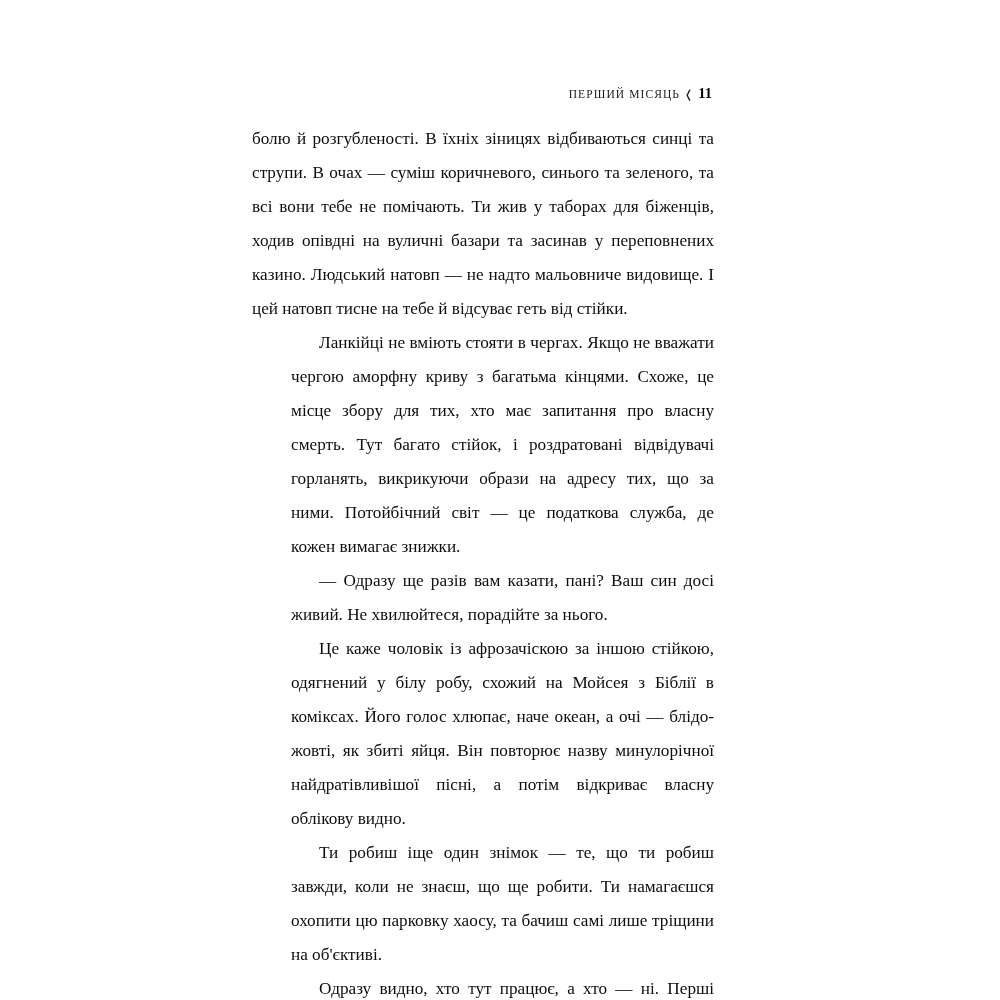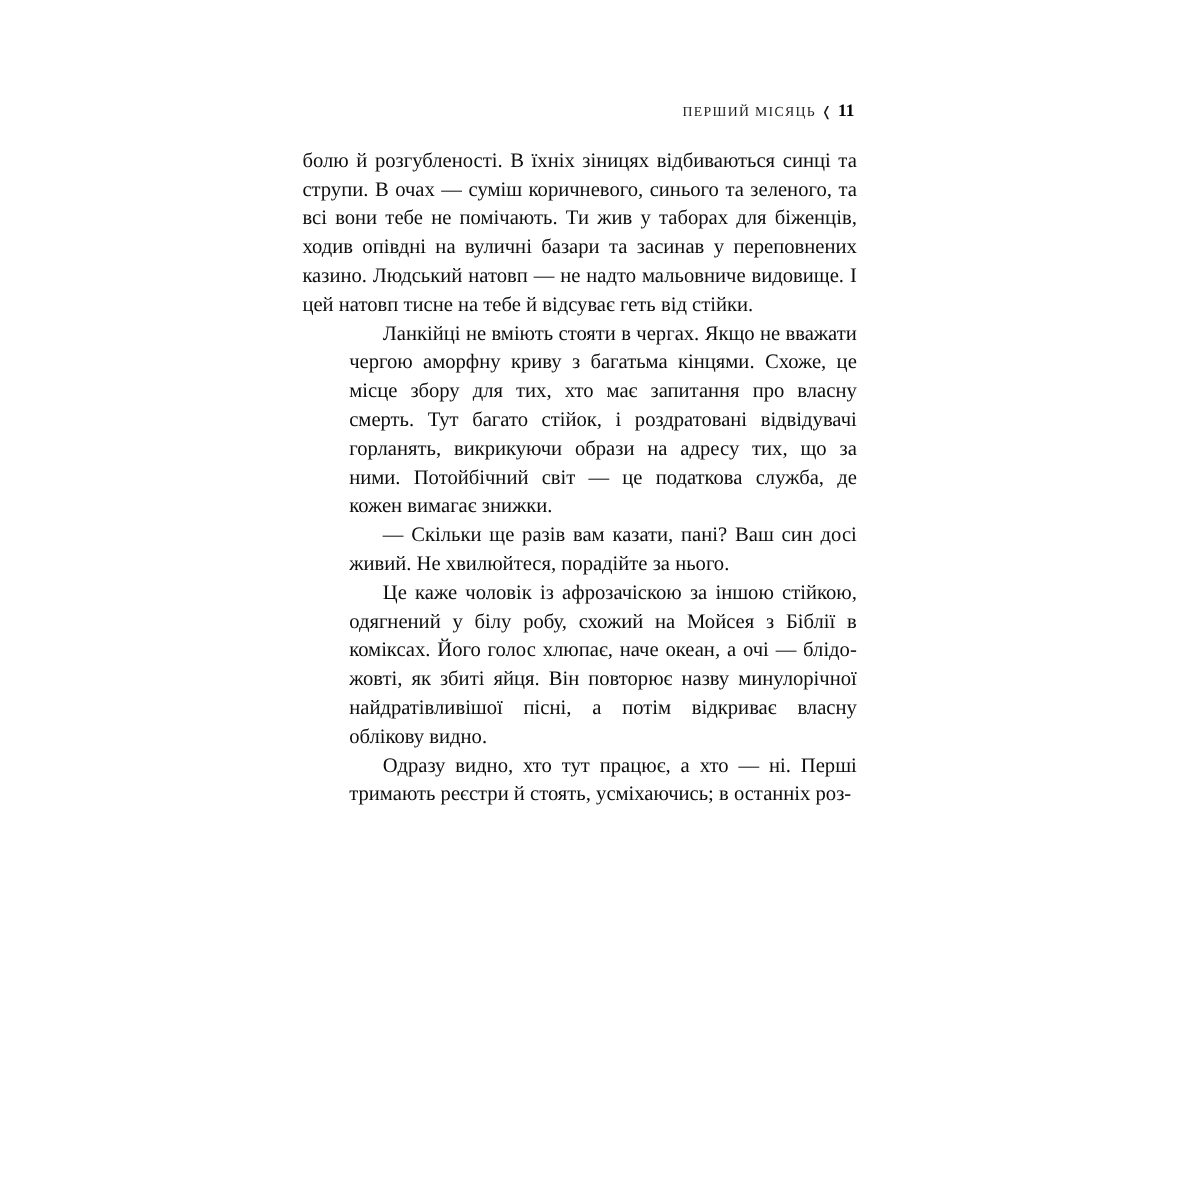--- a/index.html
+++ b/index.html
@@ -56,21 +56,21 @@
   .text-block {
     position: absolute;
     top: 122px;
     left: 252px;
     width: 462px;
   }
 
   .text-block p {
     margin: 0;
     font-size: 17.2px;
-    line-height: 24px;
+    line-height: 34px;
     text-align: justify;
     text-justify: inter-word;
     color: #0d0d0d;
     hyphens: manual;
     -webkit-hyphens: manual;
   }
   .text-block p.indent {
     text-indent: 28px;
     margin-left: 39px;
   }
@@ -83,18 +83,19 @@
 
 <div class="page">
 
   <div class="running-head">
     <span class="chapter-name">ПЕРШИЙ МІСЯЦЬ</span><span class="ornament">❬</span><span class="folio">11</span>
   </div>
 
   <div class="text-block">
     <p class="noindent">болю й розгубленості. В їхніх зіницях відбиваються синці та струпи. В очах — суміш коричневого, синього та зеленого, та всі вони тебе не помічають. Ти жив у таборах для біженців, ходив опівдні на вуличні базари та засинав у переповнених казино. Людський натовп — не надто мальовниче видовище. І цей натовп тисне на тебе й відсуває геть від стійки.</p>
     <p class="indent">Ланкійці не вміють стояти в чергах. Якщо не вважати чергою аморфну криву з багатьма кінцями. Схоже, це місце збору для тих, хто має запитання про власну смерть. Тут багато стійок, і роздратовані відвідувачі горланять, викрикуючи образи на адресу тих, що за ними. Потойбічний світ — це податкова служба, де кожен вимагає знижки.</p>
-    <p class="indent">— Скільки ще разів вам казати, пані? Ваш син досі живий. Не хвилюйтеся, порадійте за нього.</p>
+    <p class="indent">— Одразу ще разів вам казати, пані? Ваш син досі живий. Не хвилюйтеся, порадійте за нього.</p>
     <p class="indent">Це каже чоловік із афрозачіскою за іншою стійкою, одягнений у білу робу, схожий на Мойсея з Біблії в коміксах. Його голос хлюпає, наче океан, а очі — блідо-жовті, як збиті яйця. Він повторює назву минулорічної найдратівливішої пісні, а потім відкриває власну облікову видно.</p>
+    <p class="indent">Ти робиш іще один знімок — те, що ти робиш завжди, коли не знаєш, що ще робити. Ти намагаєшся охопити цю парковку хаосу, та бачиш самі лише тріщини на об'єктиві.</p>
     <p class="indent">Одразу видно, хто тут працює, а хто — ні. Перші тримають реєстри й стоять, усміхаючись; в останніх роз-</p>
   </div>
 
 </div>
 
 </body></html>

